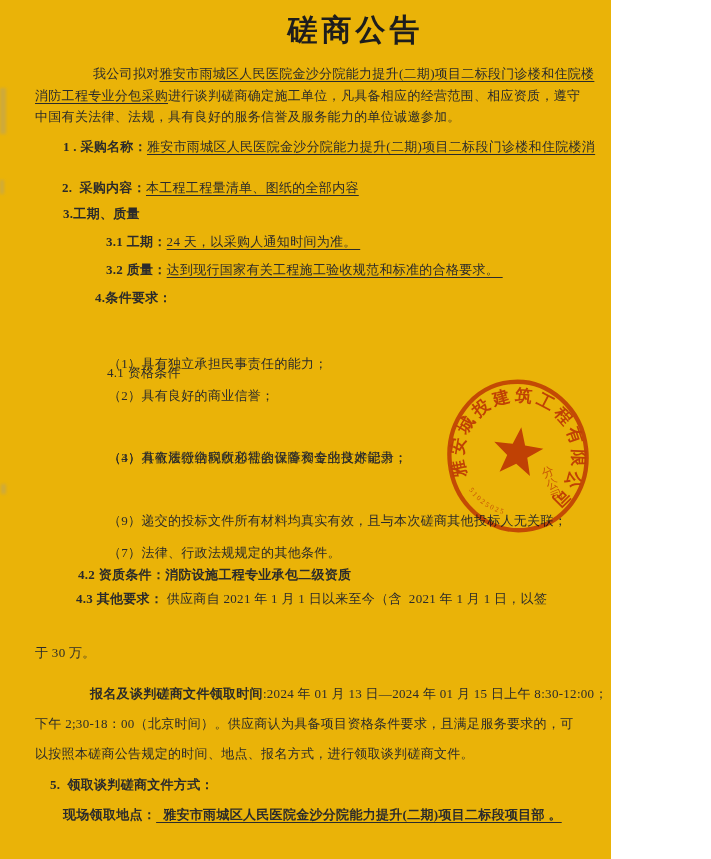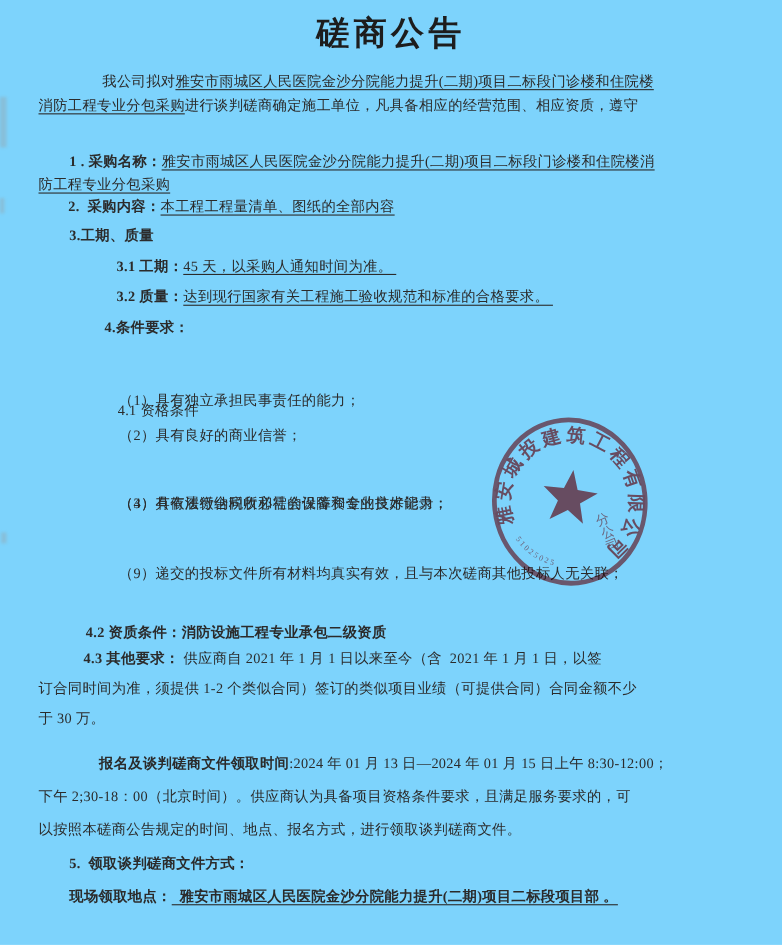--- a/index.html
+++ b/index.html
@@ -3,21 +3,21 @@
 <meta charset="utf-8">
 <style>
   html,body{margin:0;padding:0;}
   body{
     width:711px;height:859px;
     background:#ffffff;
     font-family:"Liberation Serif","DejaVu Serif",serif;
     color:#2b2b2b;
     overflow:hidden;
   }
-  .page{position:relative;width:711px;height:859px;background:#7dd3fc;}
+  .page{position:relative;width:611px;height:859px;background:#eab308;}
   .line{
     position:absolute;
     font-size:13px;
     line-height:20px;
     white-space:pre-wrap;
     letter-spacing:0.3px;
   }
   .b{font-weight:700;}
   .u{text-decoration:underline;text-underline-offset:3px;text-decoration-thickness:1.2px;}
   .title{
@@ -39,50 +39,50 @@
 <div class="page">
 
   <div class="smudge" style="left:0;top:88px;width:6px;height:46px;"></div>
   <div class="smudge" style="left:0;top:180px;width:4px;height:14px;"></div>
   <div class="smudge" style="left:1px;top:484px;width:5px;height:10px;"></div>
 
   <div class="title">磋商公告</div>
 
   <div class="line" style="left:93px;top:64px;"><span>我公司拟对</span><span class="u">雅安市雨城区人民医院金沙分院能力提升(二期)项目二标段门诊楼和住院楼</span></div>
   <div class="line" style="left:35px;top:86px;"><span class="u">消防工程专业分包采购</span><span>进行谈判磋商确定施工单位，凡具备相应的经营范围、相应资质，遵守</span></div>
+  <div class="line" style="left:35px;top:107px;"><span>中国有关法律、法规，具有良好的服务信誉及服务能力的单位诚邀参加。</span></div>
 
   <div class="line" style="left:63px;top:137px;"><span class="b">1 . 采购名称：</span><span class="u">雅安市雨城区人民医院金沙分院能力提升(二期)项目二标段门诊楼和住院楼消</span></div>
-  <div class="line" style="left:35px;top:158px;"><span class="u">防工程专业分包采购</span></div>
 
   <div class="line" style="left:62px;top:178px;"><span class="b">2.  采购内容：</span><span class="u">本工程工程量清单、图纸的全部内容</span></div>
 
   <div class="line b" style="left:63px;top:204px;">3.工期、质量</div>
-  <div class="line" style="left:106px;top:232px;"><span class="b">3.1 工期：</span><span class="u">45 天，以采购人通知时间为准。 </span></div>
+  <div class="line" style="left:106px;top:232px;"><span class="b">3.1 工期：</span><span class="u">24 天，以采购人通知时间为准。 </span></div>
   <div class="line" style="left:106px;top:260px;"><span class="b">3.2 质量：</span><span class="u">达到现行国家有关工程施工验收规范和标准的合格要求。 </span></div>
 
   <div class="line b" style="left:63px;top:288px;margin-left:32px;">4.条件要求：</div>
   <div class="line" style="left:107px;top:323px;margin-top:40px;">4.1 资格条件</div>
 
   <div class="line" style="left:108px;top:354px;">（1）具有独立承担民事责任的能力；</div>
   <div class="line" style="left:108px;top:386px;">（2）具有良好的商业信誉；</div>
   <div class="line" style="left:108px;top:417px;margin-top:31px;">（3）具有履行合同所必需的设备和专业技术能力；</div>
   <div class="line" style="left:108px;top:448px;">（4）有依法缴纳税收和社会保障资金的良好记录；</div>
   <div class="line" style="left:108px;top:511px;">（9）递交的投标文件所有材料均真实有效，且与本次磋商其他投标人无关联；</div>
+  <div class="line" style="left:108px;top:543px;">（7）法律、行政法规规定的其他条件。</div>
 
   <div class="line" style="left:78px;top:565px;"><span class="b">4.2 资质条件：</span><span class="b">消防设施工程专业承包二级资质</span></div>
 
   <div class="line" style="left:76px;top:589px;"><span class="b">4.3 其他要求：</span><span> 供应商自 2021 年 1 月 1 日以来至今（含  2021 年 1 月 1 日，以签</span></div>
-  <div class="line" style="left:35px;top:616px;"><span>订合同时间为准，须提供 1-2 个类似合同）签订的类似项目业绩（可提供合同）合同金额不少</span></div>
   <div class="line" style="left:35px;top:643px;"><span>于 30 万。</span></div>
 
   <div class="line" style="left:90px;top:684px;"><span class="b">报名及谈判磋商文件领取时间</span><span>:2024 年 01 月 13 日—2024 年 01 月 15 日上午 8:30-12:00；</span></div>
   <div class="line" style="left:35px;top:714px;"><span>下午 2;30-18：00（北京时间）。供应商认为具备项目资格条件要求，且满足服务要求的，可</span></div>
   <div class="line" style="left:35px;top:744px;"><span>以按照本磋商公告规定的时间、地点、报名方式，进行领取谈判磋商文件。</span></div>
 
-  <div class="line b" style="left:63px;top:775px;">5.  领取谈判磋商文件方式：</div>
+  <div class="line b" style="left:50px;top:775px;">5.  领取谈判磋商文件方式：</div>
 
   <div class="line" style="left:63px;top:805px;"><span class="b">现场领取地点：</span><span class="b u">  雅安市雨城区人民医院金沙分院能力提升(二期)项目二标段项目部 。</span></div>
 
 
   <svg class="seal" viewBox="0 0 160 170">
     <g fill="#cb454c" stroke="none">
       <ellipse cx="80" cy="85" rx="71" ry="77" fill="none" stroke="#cb454c" stroke-width="4.5" opacity="0.92"></ellipse>
       <path id="sealArc" d="M 24.9 99.8 A 57 57 0 1 1 104.1 136.6" fill="none"></path>
       <text font-size="17.5" font-weight="700" letter-spacing="1">
         <textPath href="#sealArc" startOffset="0" textLength="254" lengthAdjust="spacing">雅安城投建筑工程有限公司</textPath>

